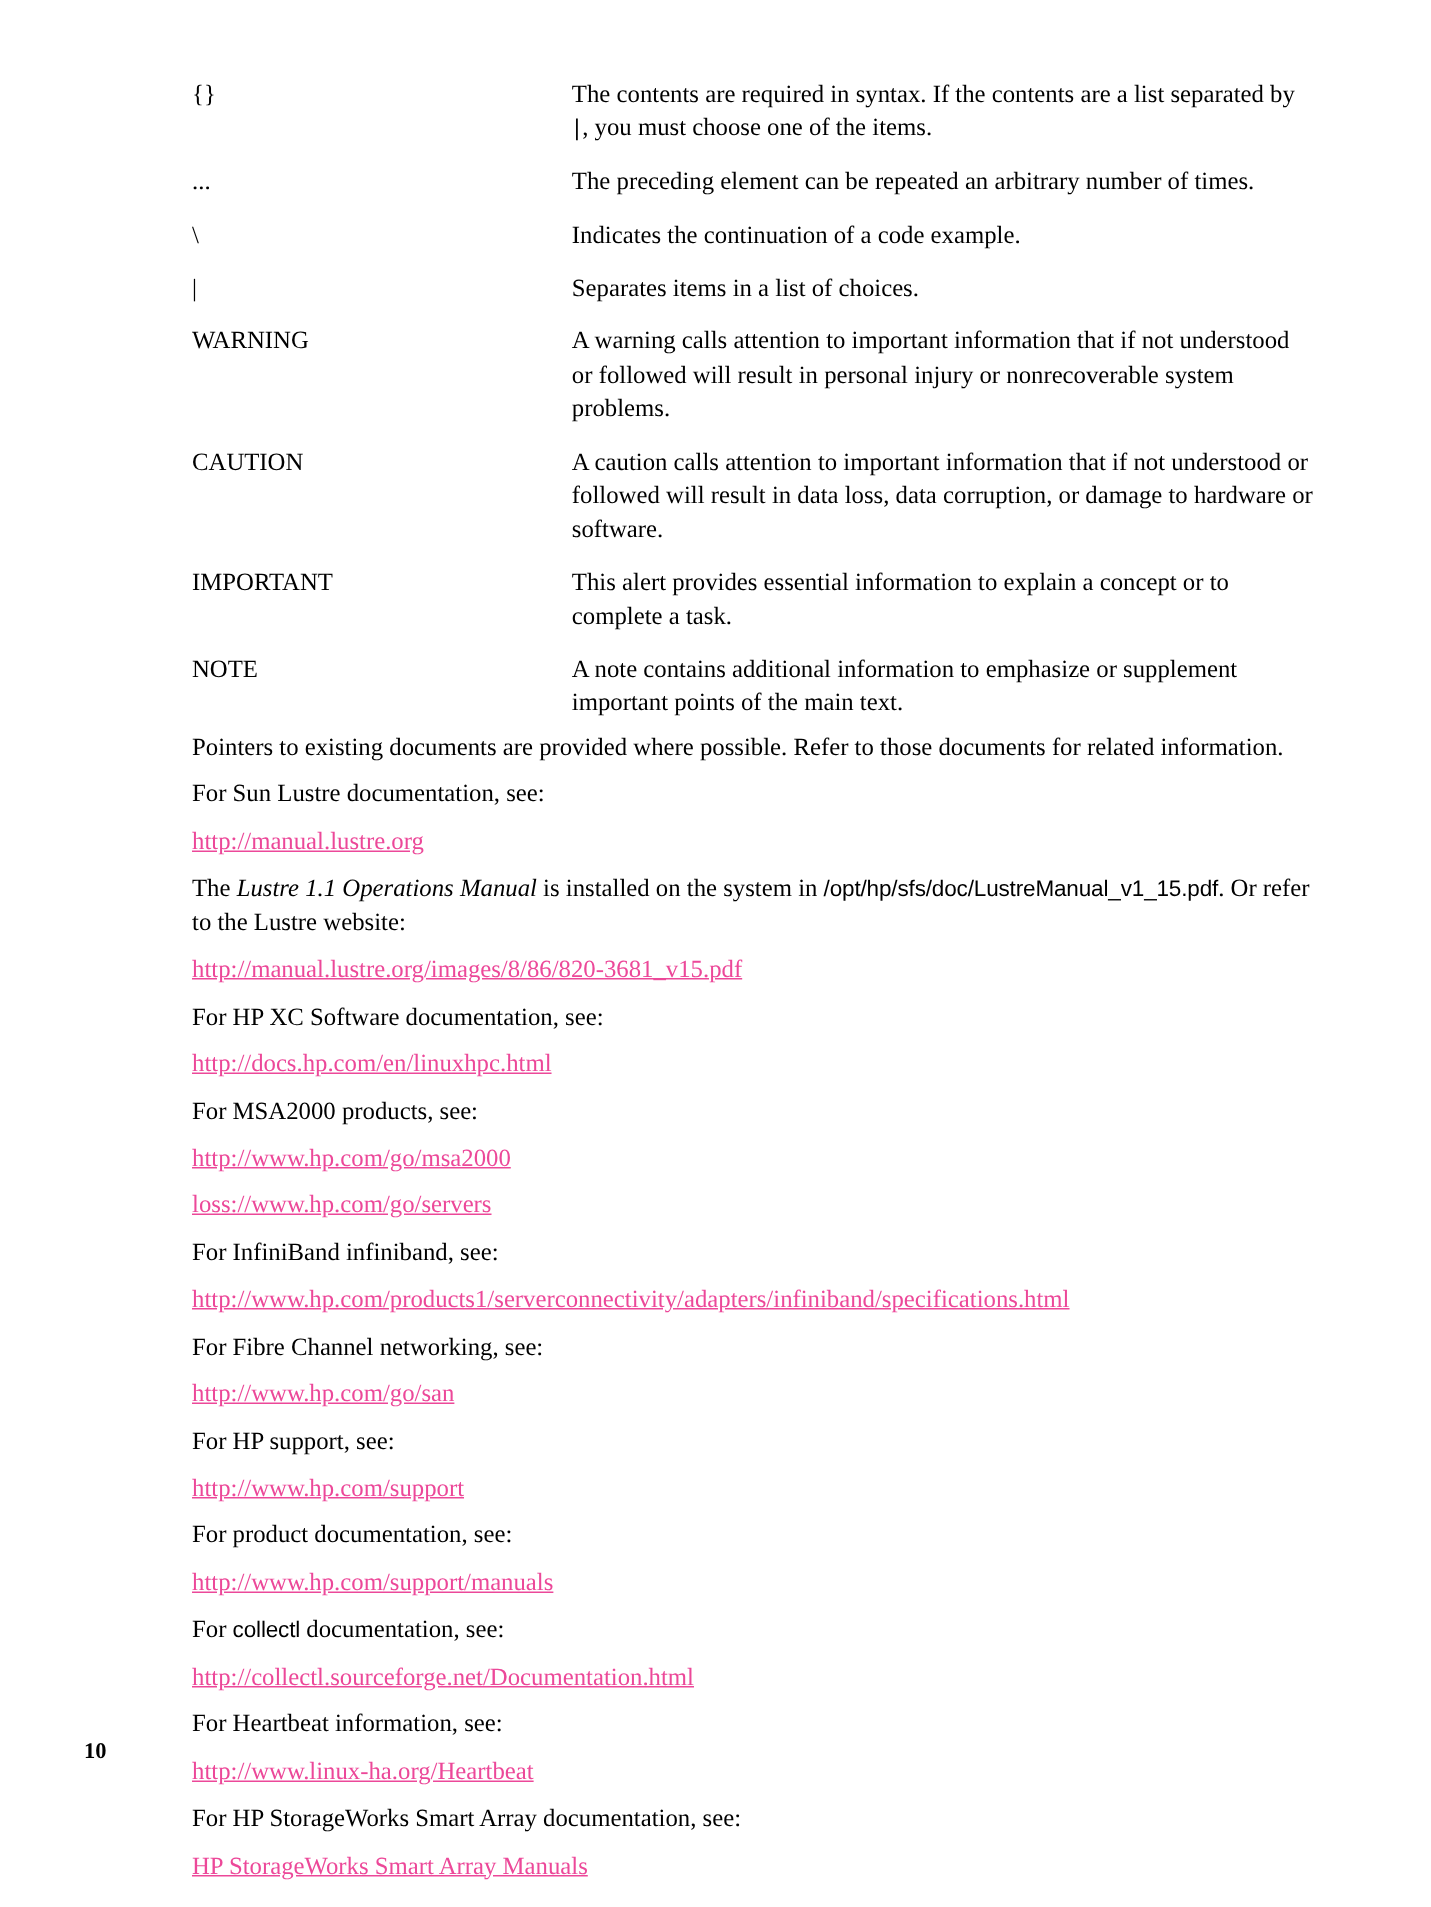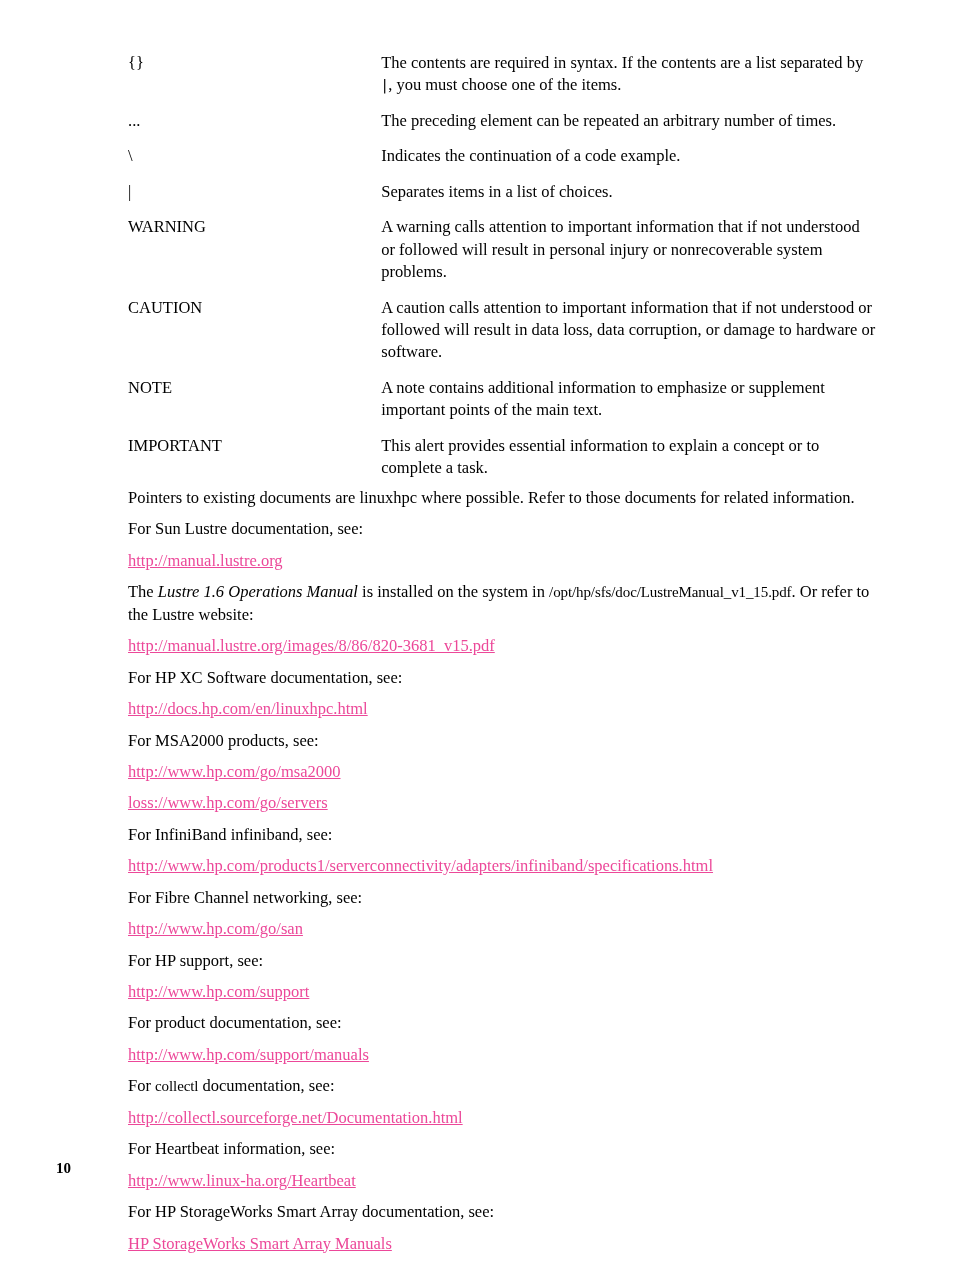--- a/index.html
+++ b/index.html
@@ -86,21 +86,21 @@
     font-size: 16.5px;
     line-height: 1.36;
     margin: 0 0 9px 0;
     color: #ec4899;
     text-decoration: underline;
     text-underline-offset: 1px;
     width: fit-content;
     cursor: pointer;
   }
   .mono {
-    font-family: Liberation Serif, serif;
+    font-family: Liberation Sans, sans-serif;
     font-size: 15px;
     letter-spacing: -0.1px;
   }
   .ital {
     font-style: italic;
   }
 
   
   .page-number {
     position: absolute;
@@ -143,41 +143,41 @@
         <td class="term">WARNING</td>
         <td class="desc">A warning calls attention to important information that if not understood or followed will result in personal injury or nonrecoverable system problems.</td>
       </tr>
 
       <tr>
         <td class="term">CAUTION</td>
         <td class="desc">A caution calls attention to important information that if not understood or followed will result in data loss, data corruption, or damage to hardware or software.</td>
       </tr>
 
       <tr>
+        <td class="term">IMPORTANT</td>
+        <td class="desc">This alert provides essential information to explain a concept or to complete a task.</td>
+      </tr>
+
+      <tr>
         <td class="term">NOTE</td>
         <td class="desc">A note contains additional information to emphasize or supplement important points of the main text.</td>
       </tr>
 
-      <tr>
-        <td class="term">IMPORTANT</td>
-        <td class="desc">This alert provides essential information to explain a concept or to complete a task.</td>
-      </tr>
-
     </tbody>
   </table>
 
 
   <div class="body-block">
 
-    <p class="para">Pointers to existing documents are linuxhpc where possible. Refer to those documents for related information.</p>
+    <p class="para">Pointers to existing documents are provided where possible. Refer to those documents for related information.</p>
 
     <p class="para">For Sun Lustre documentation, see:</p>
     <a class="link">http://manual.lustre.org</a>
 
-    <p class="para"><span>The </span><span class="ital">Lustre 1.6 Operations Manual</span><span> is installed on the system in </span><span class="mono">/opt/hp/sfs/doc/LustreManual_v1_15.pdf</span><span>. Or refer to the Lustre website:</span></p>
+    <p class="para"><span>The </span><span class="ital">Lustre 1.1 Operations Manual</span><span> is installed on the system in </span><span class="mono">/opt/hp/sfs/doc/LustreManual_v1_15.pdf</span><span>. Or refer to the Lustre website:</span></p>
     <a class="link">http://manual.lustre.org/images/8/86/820-3681_v15.pdf</a>
 
     <p class="para">For HP XC Software documentation, see:</p>
     <a class="link">http://docs.hp.com/en/linuxhpc.html</a>
 
     <p class="para">For MSA2000 products, see:</p>
     <a class="link">http://www.hp.com/go/msa2000</a>
 
     <a class="link">loss://www.hp.com/go/servers</a>
 

